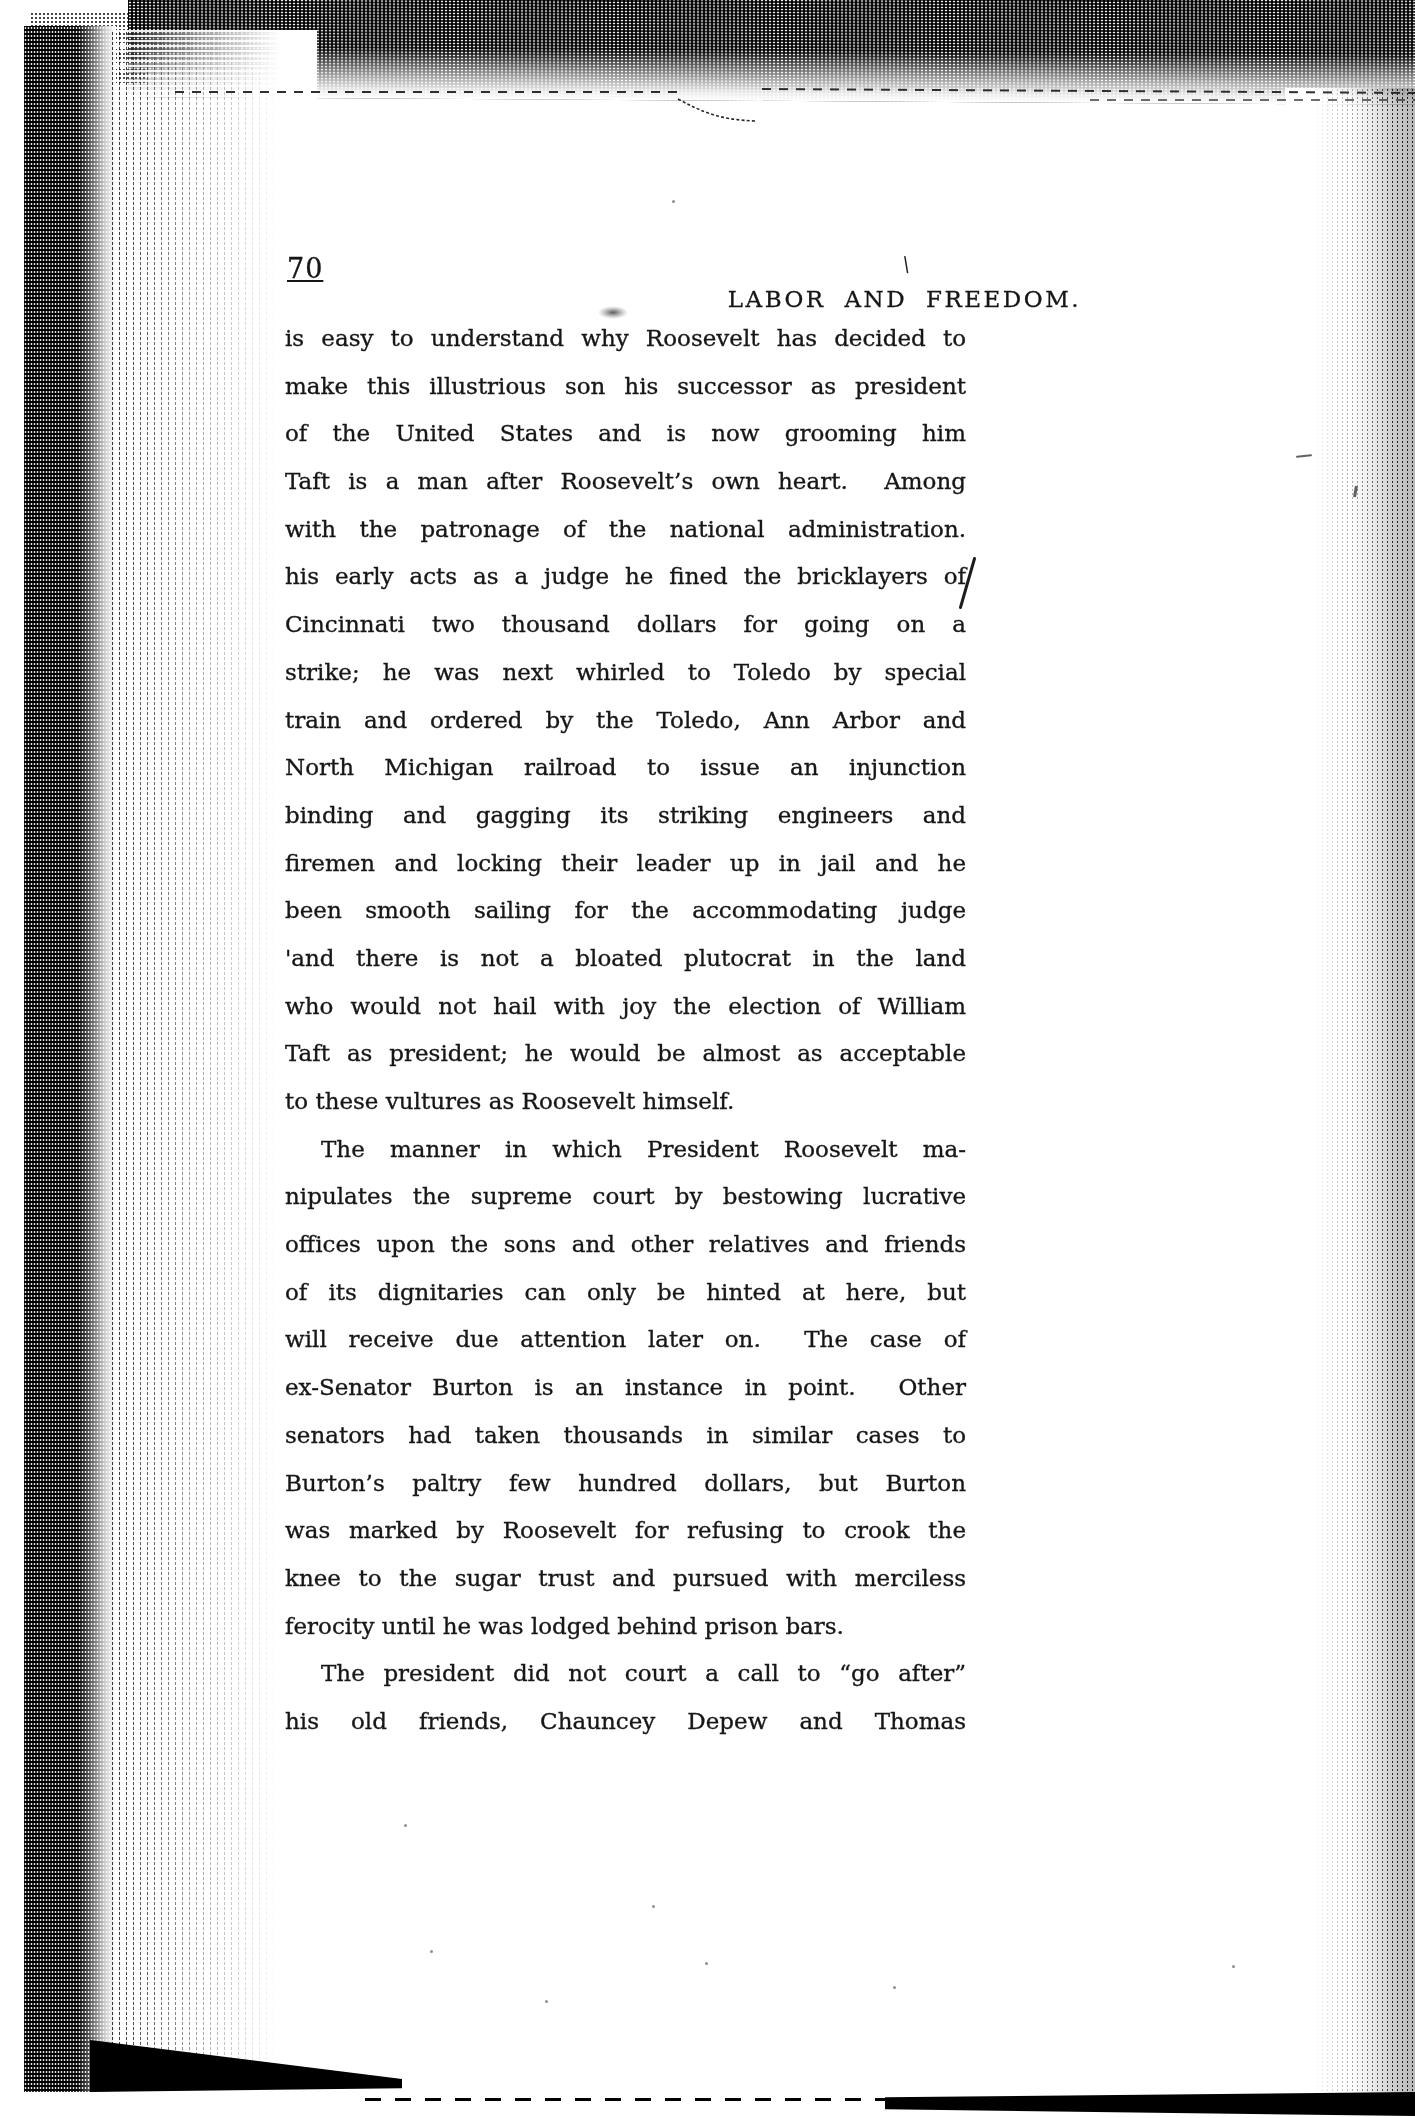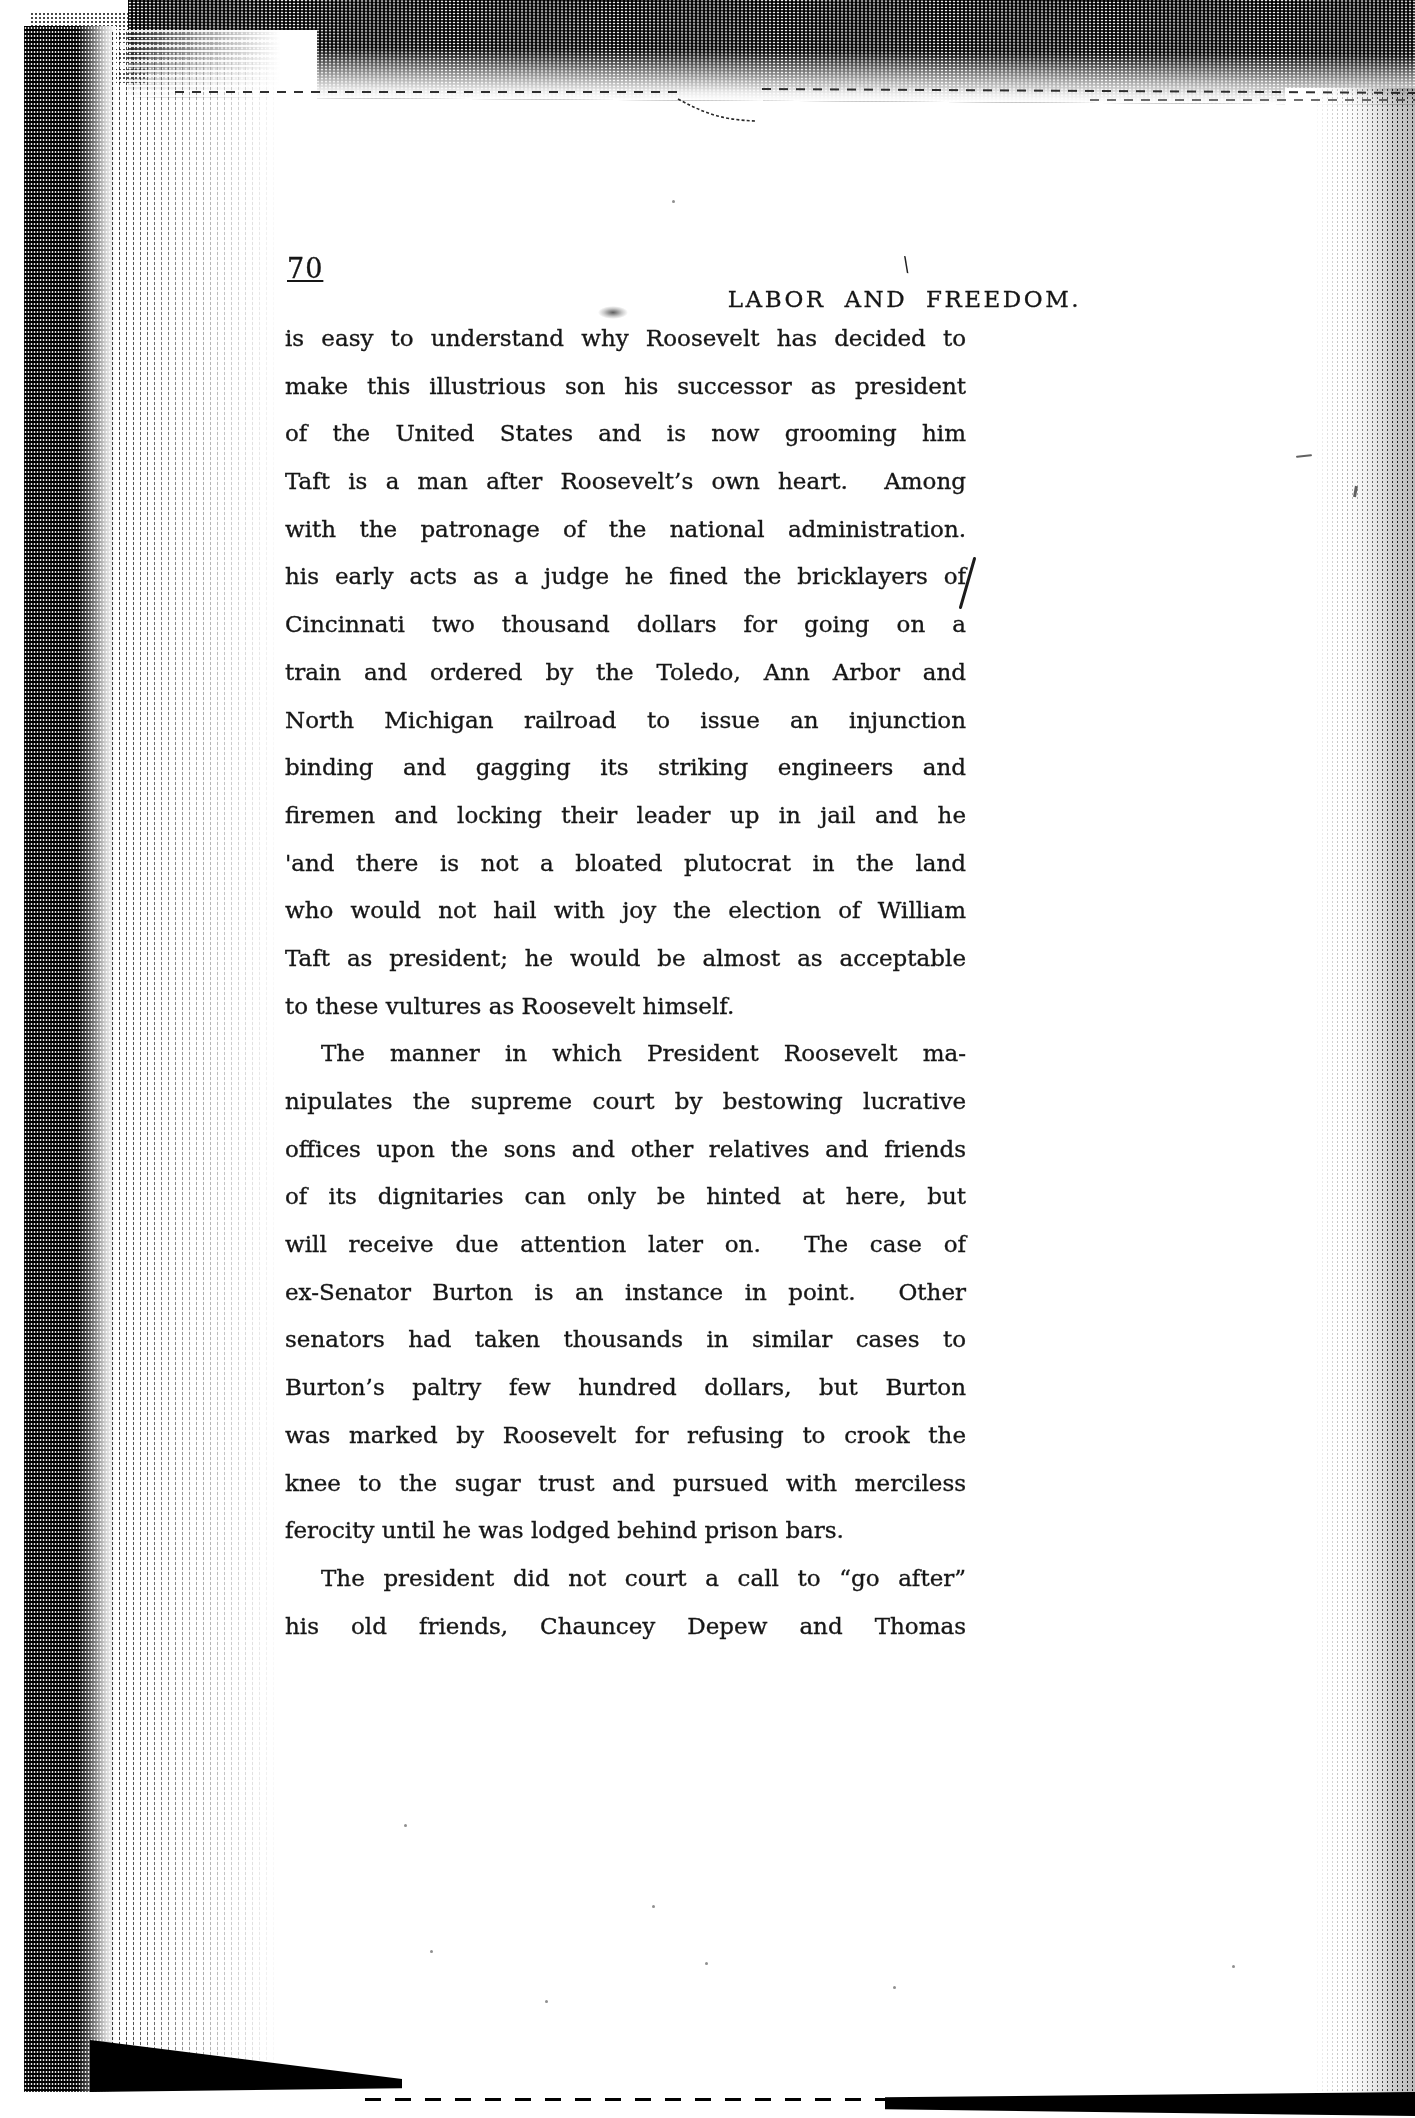--- a/index.html
+++ b/index.html
@@ -112,24 +112,26 @@
   </div>
 
   <div class="abs body-text">
       <div class="line just">is easy to understand why Roosevelt has decided to</div>
       <div class="line just">make this illustrious son his successor as president</div>
       <div class="line just">of the United States and is now grooming him</div>
       <div class="line just">Taft is a man after Roosevelt’s own heart.  Among</div>
       <div class="line just">with the patronage of the national administration.</div>
       <div class="line just">his early acts as a judge he fined the bricklayers of</div>
       <div class="line just">Cincinnati two thousand dollars for going on a</div>
+      <div class="line just">strike; he was next whirled to Toledo by special</div>
       <div class="line just">train and ordered by the Toledo, Ann Arbor and</div>
       <div class="line just">North Michigan railroad to issue an injunction</div>
       <div class="line just">binding and gagging its striking engineers and</div>
       <div class="line just">firemen and locking their leader up in jail and he</div>
+      <div class="line just">been smooth sailing for the accommodating judge</div>
       <div class="line just">'and there is not a bloated plutocrat in the land</div>
       <div class="line just">who would not hail with joy the election of William</div>
       <div class="line just">Taft as president; he would be almost as acceptable</div>
       <div class="line">to these vultures as Roosevelt himself.</div>
       <div class="line indent just">The manner in which President Roosevelt ma-</div>
       <div class="line just">nipulates the supreme court by bestowing lucrative</div>
       <div class="line just">offices upon the sons and other relatives and friends</div>
       <div class="line just">of its dignitaries can only be hinted at here, but</div>
       <div class="line just">will receive due attention later on.  The case of</div>
       <div class="line just">ex-Senator Burton is an instance in point.  Other</div>

